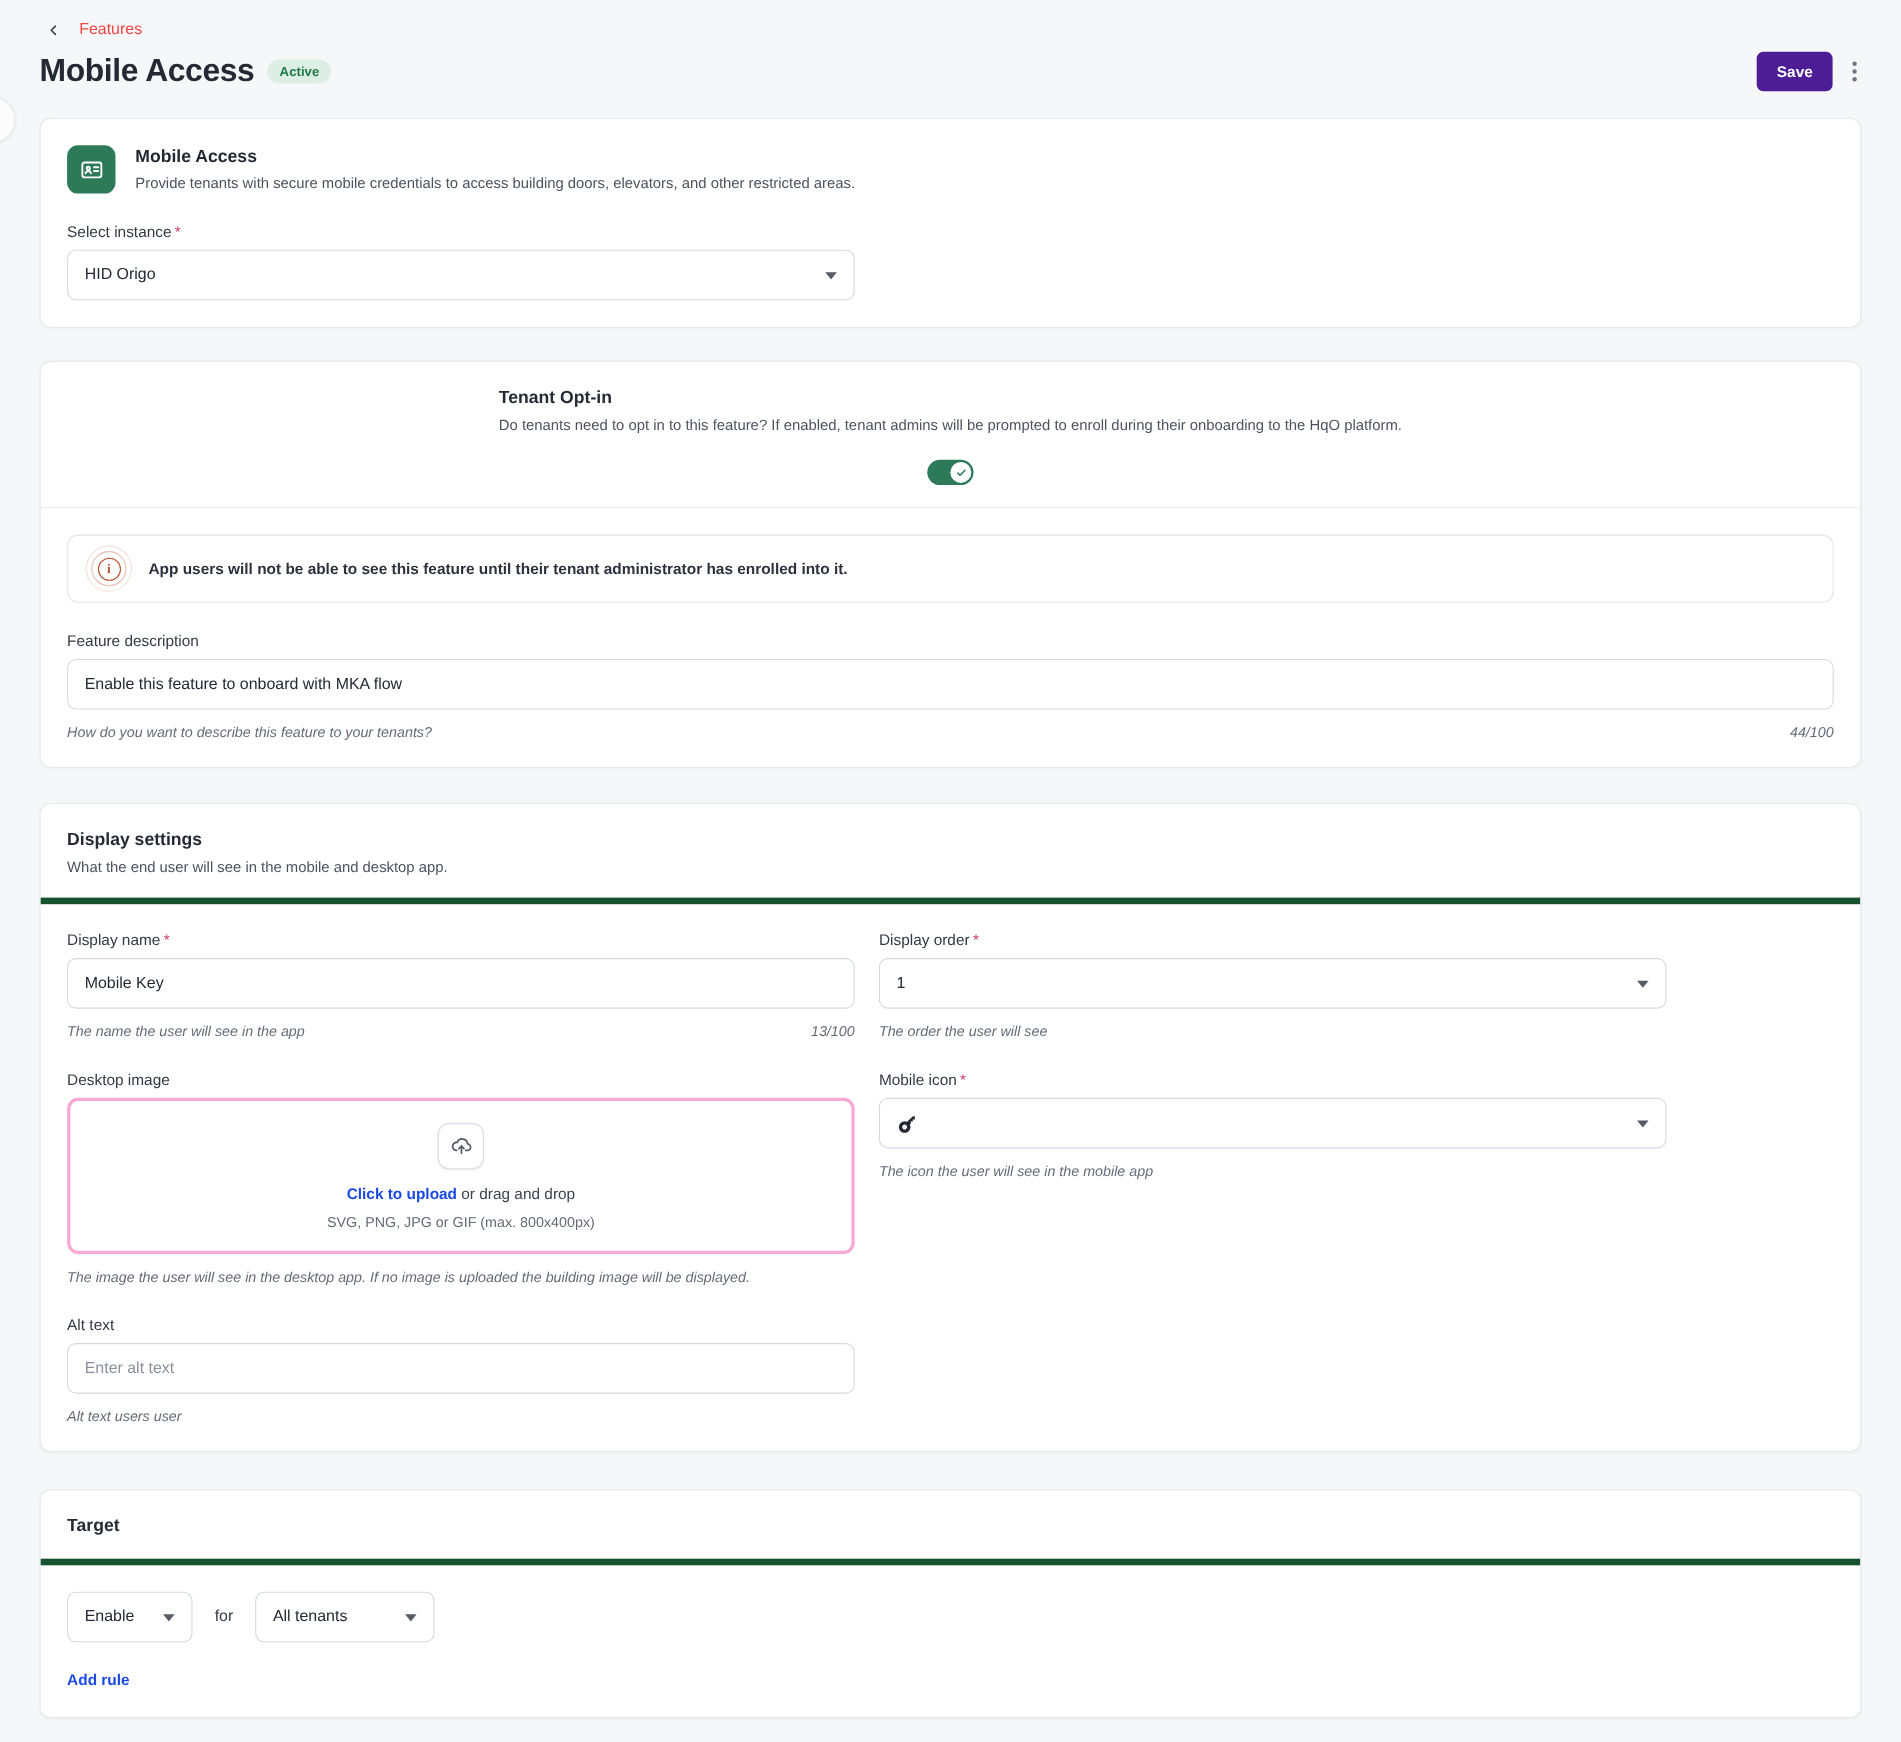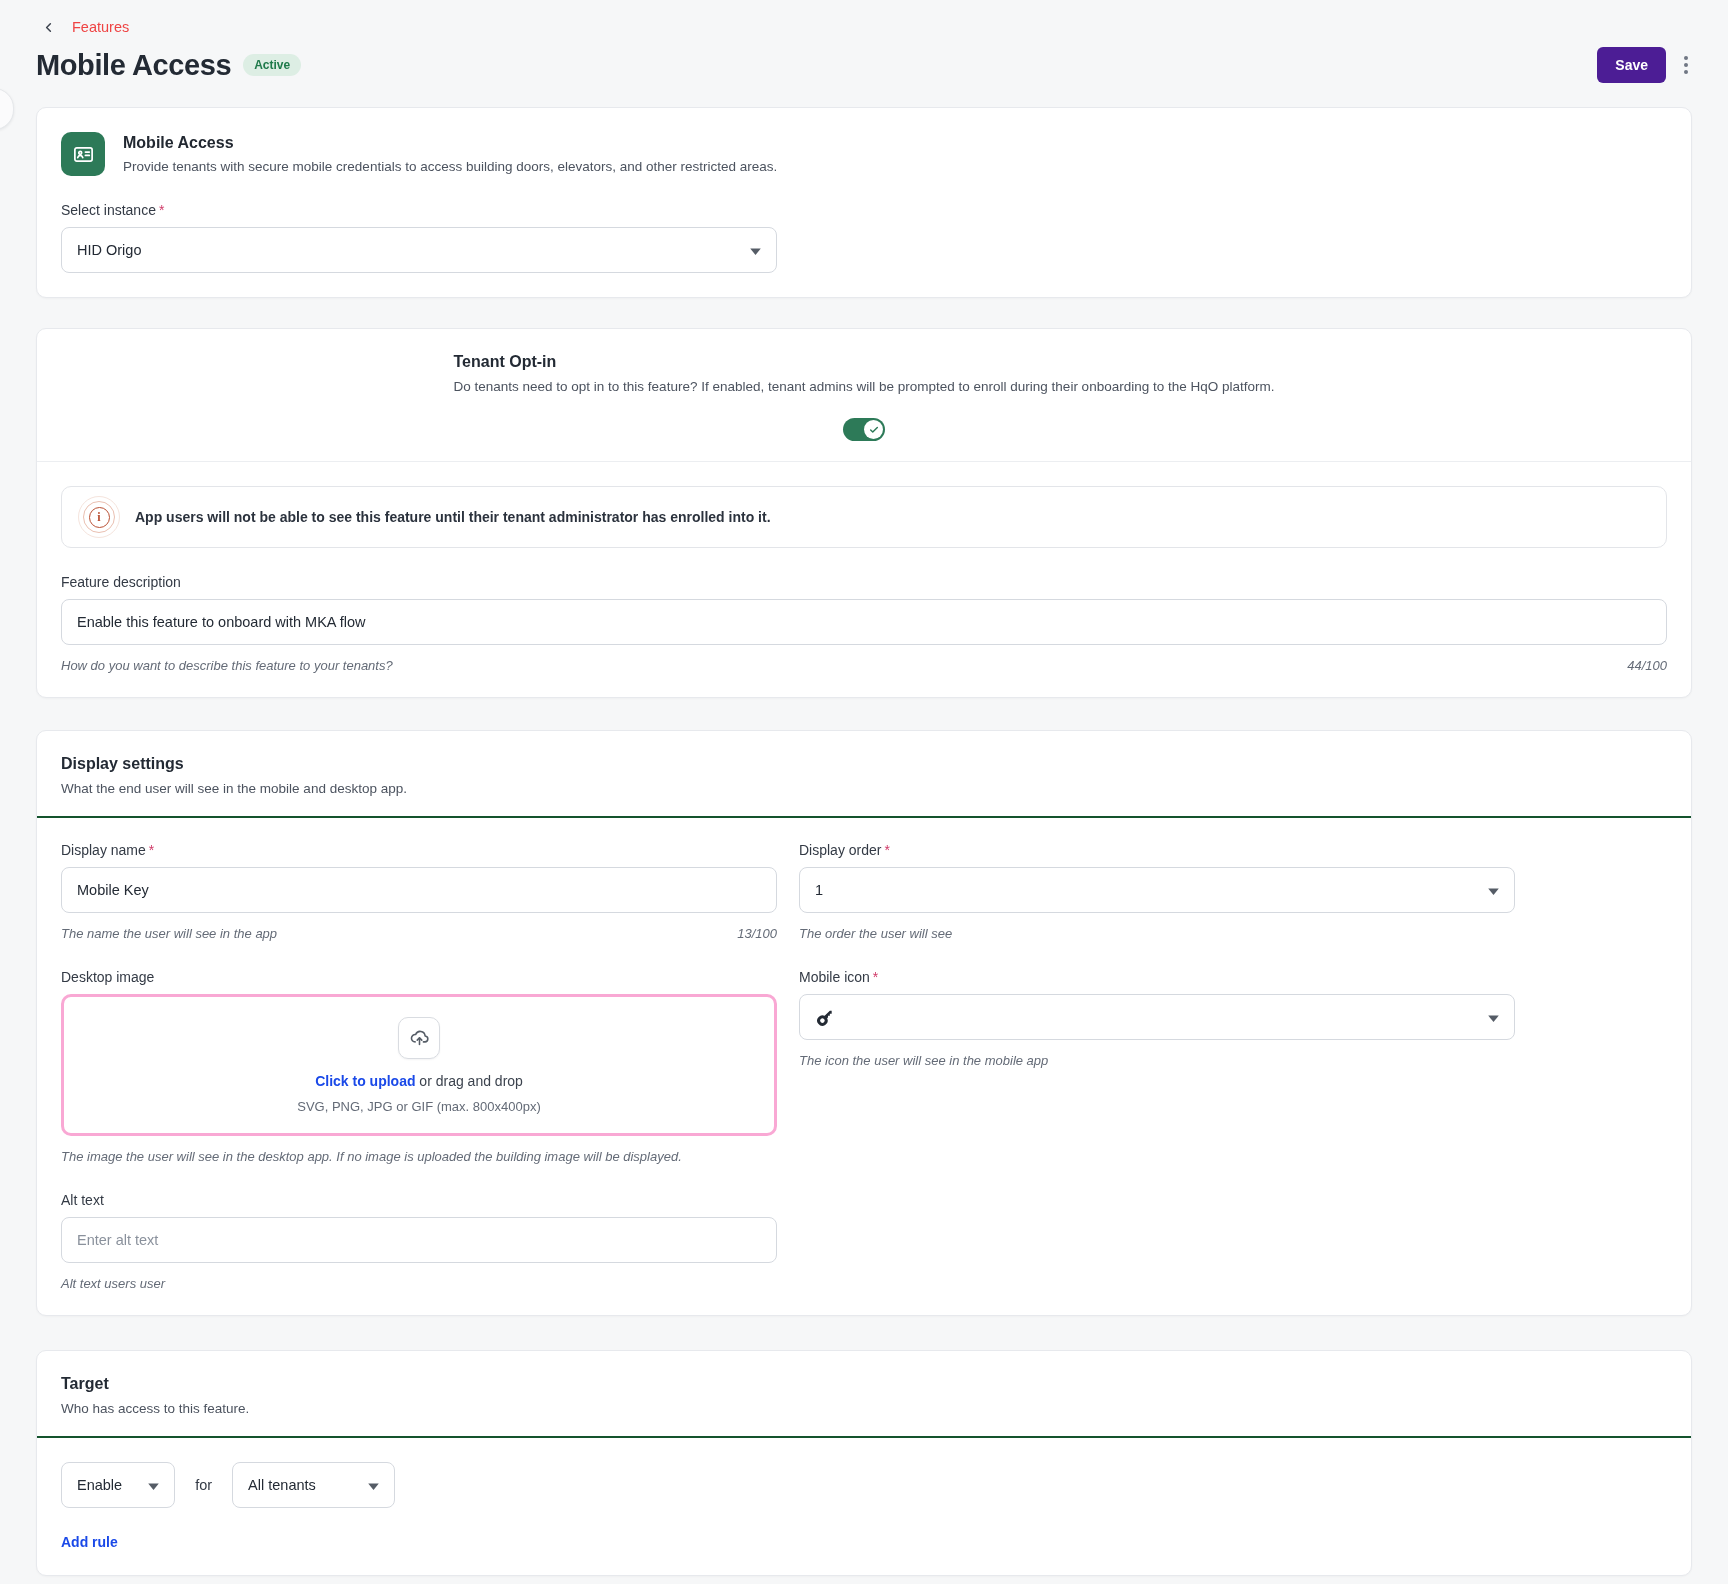--- a/index.html
+++ b/index.html
@@ -40,21 +40,21 @@
     box-shadow: 0 1px 3px rgba(16,24,40,.08);
   }
 
   
   .card {
     background: #fff; border: 1px solid #e7e9ed; border-radius: 10px;
     box-shadow: 0 1px 2px rgba(16,24,40,.03);
   }
   .card-head { padding: 24px 24px 20px 24px; flex-direction: column; }
   .card-head.split { display: flex; align-items: center; justify-content: space-between; gap: 24px; border-bottom: 1px solid #eceef1; }
-  .card-head.underline { border-bottom: 2px solid #14532d; }
+  .card-head.underline { border-bottom: 6px solid #14532d; }
   .card-title { font-size: 16px; font-weight: 700; color: #232a34; }
   .card-sub { font-size: 13.5px; color: #4c535f; margin-top: 8px; }
   .card-body { padding: 24px; }
 
   
   .card-feature { margin-top: 24px; padding: 24px; }
   .feature-head { display: flex; gap: 18px; align-items: flex-start; }
   .feature-tile {
     width: 44px; height: 44px; border-radius: 10px; background: #2d7a58;
     display: flex; align-items: center; justify-content: center; flex: 0 0 auto;
@@ -334,21 +334,20 @@
           </div>
         </div>
         <div></div>
       </div>
     </div>
   </div>
 
   <div class="card card-target">
     <div class="card-head underline">
       <div class="card-title">Target</div>
-      <div class="card-sub">Who has access to this feature.</div>
     </div>
     <div class="card-body">
       <div class="rule-row">
         <div class="select-box rule-select">
           <span>Enable</span>
           <span class="caret">
             <svg width="11" height="7" viewBox="0 0 12 8" fill="currentColor">
                 <path d="M6 8 0 .7h12z"></path>
               </svg>
           </span>

